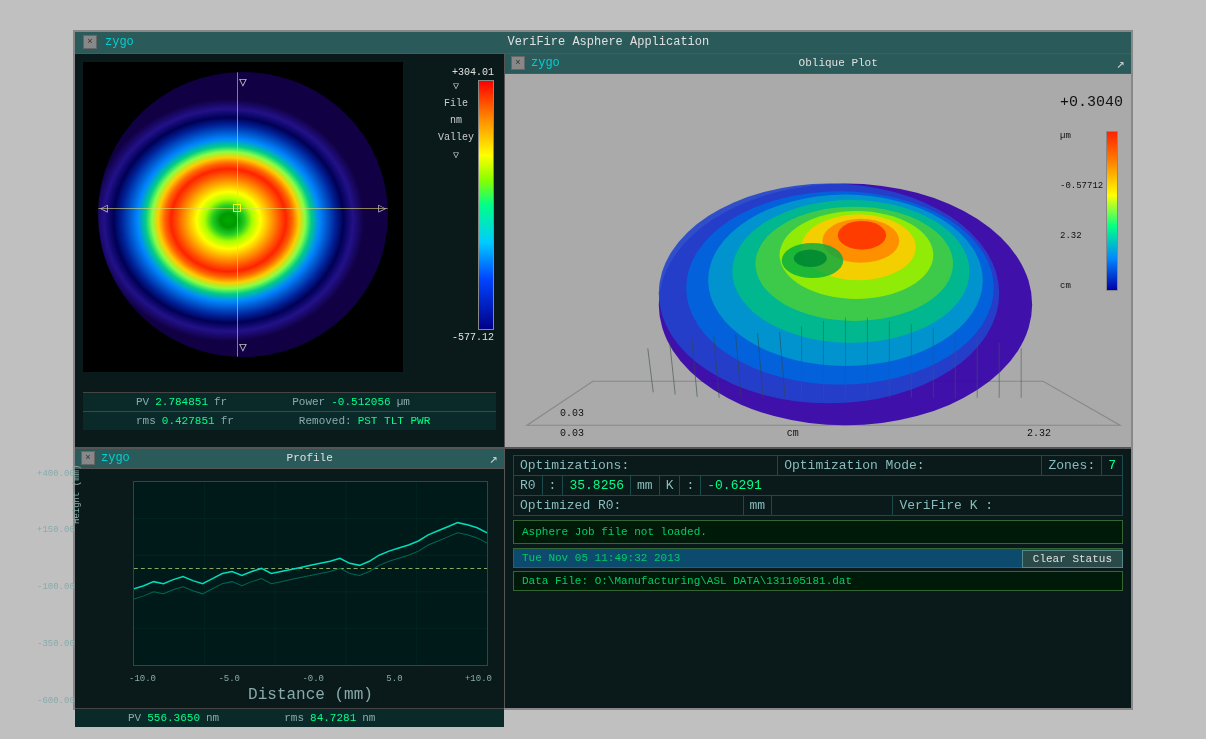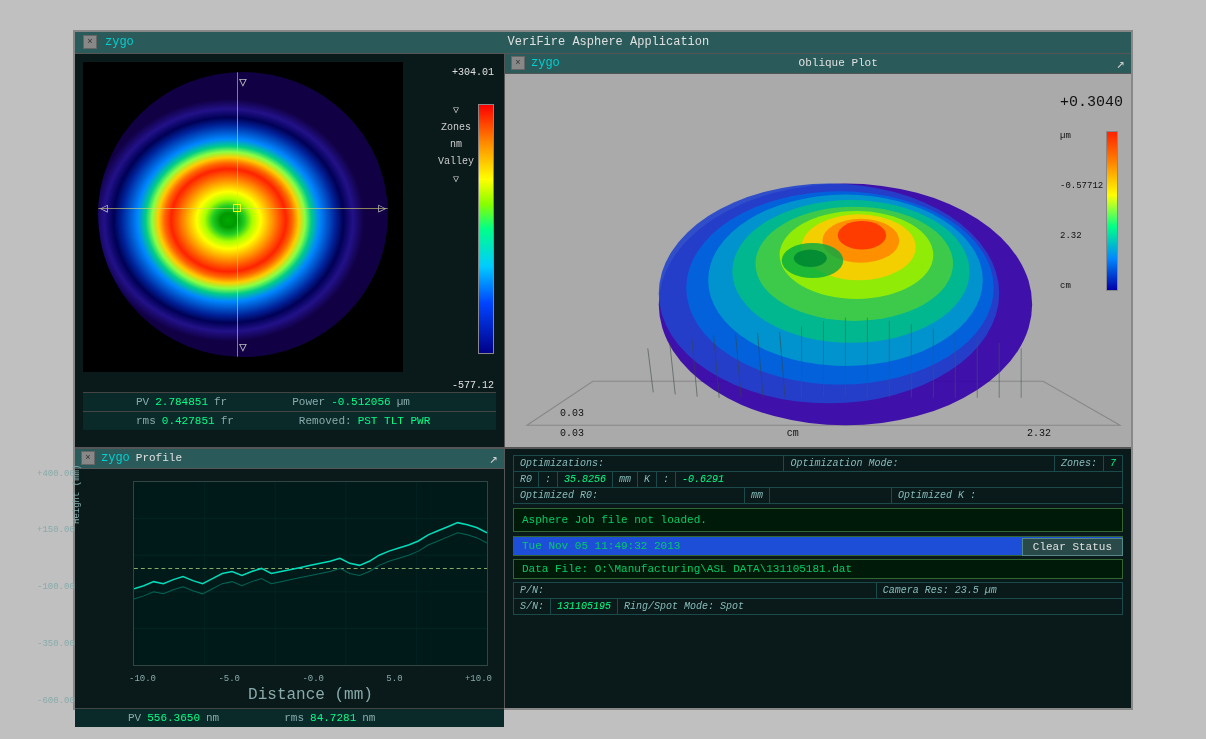--- a/index.html
+++ b/index.html
@@ -199,21 +199,21 @@
       border: 1px solid #558888;
       color: #e0e0e0;
       padding: 2px 10px;
       cursor: pointer;
       font-size: 11px;
       font-family: 'Courier New', Courier, monospace;
       float: right;
       margin-top: 2px;
     }
     .timestamp-box {
-      background: #1d4ed8;
+      background: #0c4a6e;
       border: 1px solid #336633;
       padding: 3px 8px;
       color: #00cc66;
       margin: 3px 0;
       font-size: 11px;
     }
     .datafile-box {
       background: #001a0a;
       border: 1px solid #336633;
       padding: 3px 8px;
@@ -229,22 +229,21 @@
       display: flex;
       border-bottom: 1px solid #1a4a4a;
     }
     .table-row-info:last-child {
       border-bottom: none;
     }
     .tc {
       padding: 2px 6px;
       border-right: 1px solid #1a4a4a;
       color: #00ddcc;
-      font-size: 10px;
-      font-style: italic;
+      font-size: 13px;
     }
     .tc:last-child { border-right: none; }
     .tc.label-c { color: #88bbbb; }
     .tc.val-c { color: #00ff88; }
 
     
     .x-ticks {
       display: flex;
       justify-content: space-between;
       padding: 0 4px;
@@ -292,26 +291,26 @@
               <div class="crosshair-v" style="left:48%; background:rgba(220,220,100,0.6);"></div>
               <div class="crosshair-center" style="top:48%; left:48%;"></div>
 
               <div style="position:absolute; top:2px; left:50%; transform:translateX(-50%); color:#bbb; font-size:13px;">▽</div>
               <div style="position:absolute; bottom:2px; left:50%; transform:translateX(-50%); color:#bbb; font-size:13px;">▽</div>
               <div style="position:absolute; left:2px; top:48%; transform:translateY(-50%); color:#bbb; font-size:13px;">◁</div>
               <div style="position:absolute; right:2px; top:48%; transform:translateY(-50%); color:#bbb; font-size:13px;">▷</div>
             </div>
           </div>
 
-          <div style="position:absolute; right:2px; top:5px; display:flex; flex-direction:column; align-items:flex-end;gap:24px;">
+          <div style="position:absolute; right:2px; top:5px; display:flex; flex-direction:column; align-items:flex-end;">
             <div style="color:#e0e0e0; font-size:10px; margin-bottom:2px;">+304.01</div>
             <div style="display:flex; align-items:flex-start; gap:4px;">
               <div style="display:flex; flex-direction:column; align-items:center; font-size:10px; color:#ccc;">
                 <div style="margin-bottom:6px;">▽</div>
-                <div style="writing-mode:horizontal-tb;">Zones</div>
+                <div style="writing-mode:horizontal-tb;">File</div>
                 <div style="margin:6px 0;">nm</div>
                 <div>Valley</div>
                 <div style="margin-top:6px;">▽</div>
               </div>
               <div style="width:16px; height:250px; background:linear-gradient(to bottom, #ff0000 0%, #ff8800 15%, #ffff00 30%, #88ff00 40%, #00ff88 50%, #00ccff 65%, #0044ff 80%, #000088 100%); border:1px solid #888;"></div>
             </div>
             <div style="color:#e0e0e0; font-size:10px; margin-top:2px;">-577.12</div>
           </div>
         </div>
 
@@ -415,21 +414,21 @@
         </div>
       </div>
     </div>
 
     <div class="bottom-row">
 
       <div class="profile-panel">
         <div class="sub-title-bar">
           <div class="close-btn">×</div>
           <span class="zygo-label">zygo</span>
-          <span style="flex:1; ">Profile</span>
+          <span style="flex:1; text-align:center;">Profile</span>
           <span style="font-size:14px; color:#ccc;">↗</span>
         </div>
         <div style="padding: 4px 8px 2px 50px; position:relative;">
 
           <div class="y-ticks">
             <span>+400.00</span>
             <span>+150.00</span>
             <span>-100.00</span>
             <span>-350.00</span>
             <span>-600.00</span>
@@ -496,56 +495,36 @@
             <div class="tc val-c">35.8256</div>
             <div class="tc label-c">mm</div>
             <div class="tc label-c">K</div>
             <div class="tc label-c">:</div>
             <div class="tc val-c">-0.6291</div>
           </div>
           <div class="table-row-info">
             <div class="tc label-c" style="flex:2;">Optimized R0:</div>
             <div class="tc label-c">mm</div>
             <div class="tc" style="flex:1;"></div>
-            <div class="tc label-c" style="flex:2;">Optimized K :</div>
+            <div class="tc label-c" style="flex:2;">VeriFire K :</div>
           </div>
         </div>
 
         <div style="position:relative; margin: 0 0;">
           <div class="status-box">
             <span>Asphere Job file not loaded.</span>
           </div>
           <button class="clear-status-btn">Clear Status</button>
         </div>
 
         <div class="timestamp-box">
           <span>Tue Nov 05 11:49:32 2013</span>
         </div>
 
         <div class="datafile-box">
           <span>Data File:</span>
           <span>O:\Manufacturing\ASL DATA\131105181.dat</span>
         </div>
 
-        <div class="table-section">
-          <div class="table-row-info">
-            <div class="tc label-c" style="flex:3;">
-              <span>P/N:</span>
-            </div>
-            <div class="tc label-c" style="flex:2;">
-              <span>Camera Res:</span>
-              <span class="val-c">23.5</span>
-              <span class="label-c">µm</span>
-            </div>
-          </div>
-          <div class="table-row-info">
-            <div class="tc label-c">S/N:</div>
-            <div class="tc val-c">131105195</div>
-            <div class="tc label-c" style="flex:2;">
-              <span>Ring/Spot Mode:</span>
-              <span class="val-c">Spot</span>
-            </div>
-          </div>
-        </div>
       </div>
     </div>
   </div>
 </div>
 
 </body></html>

